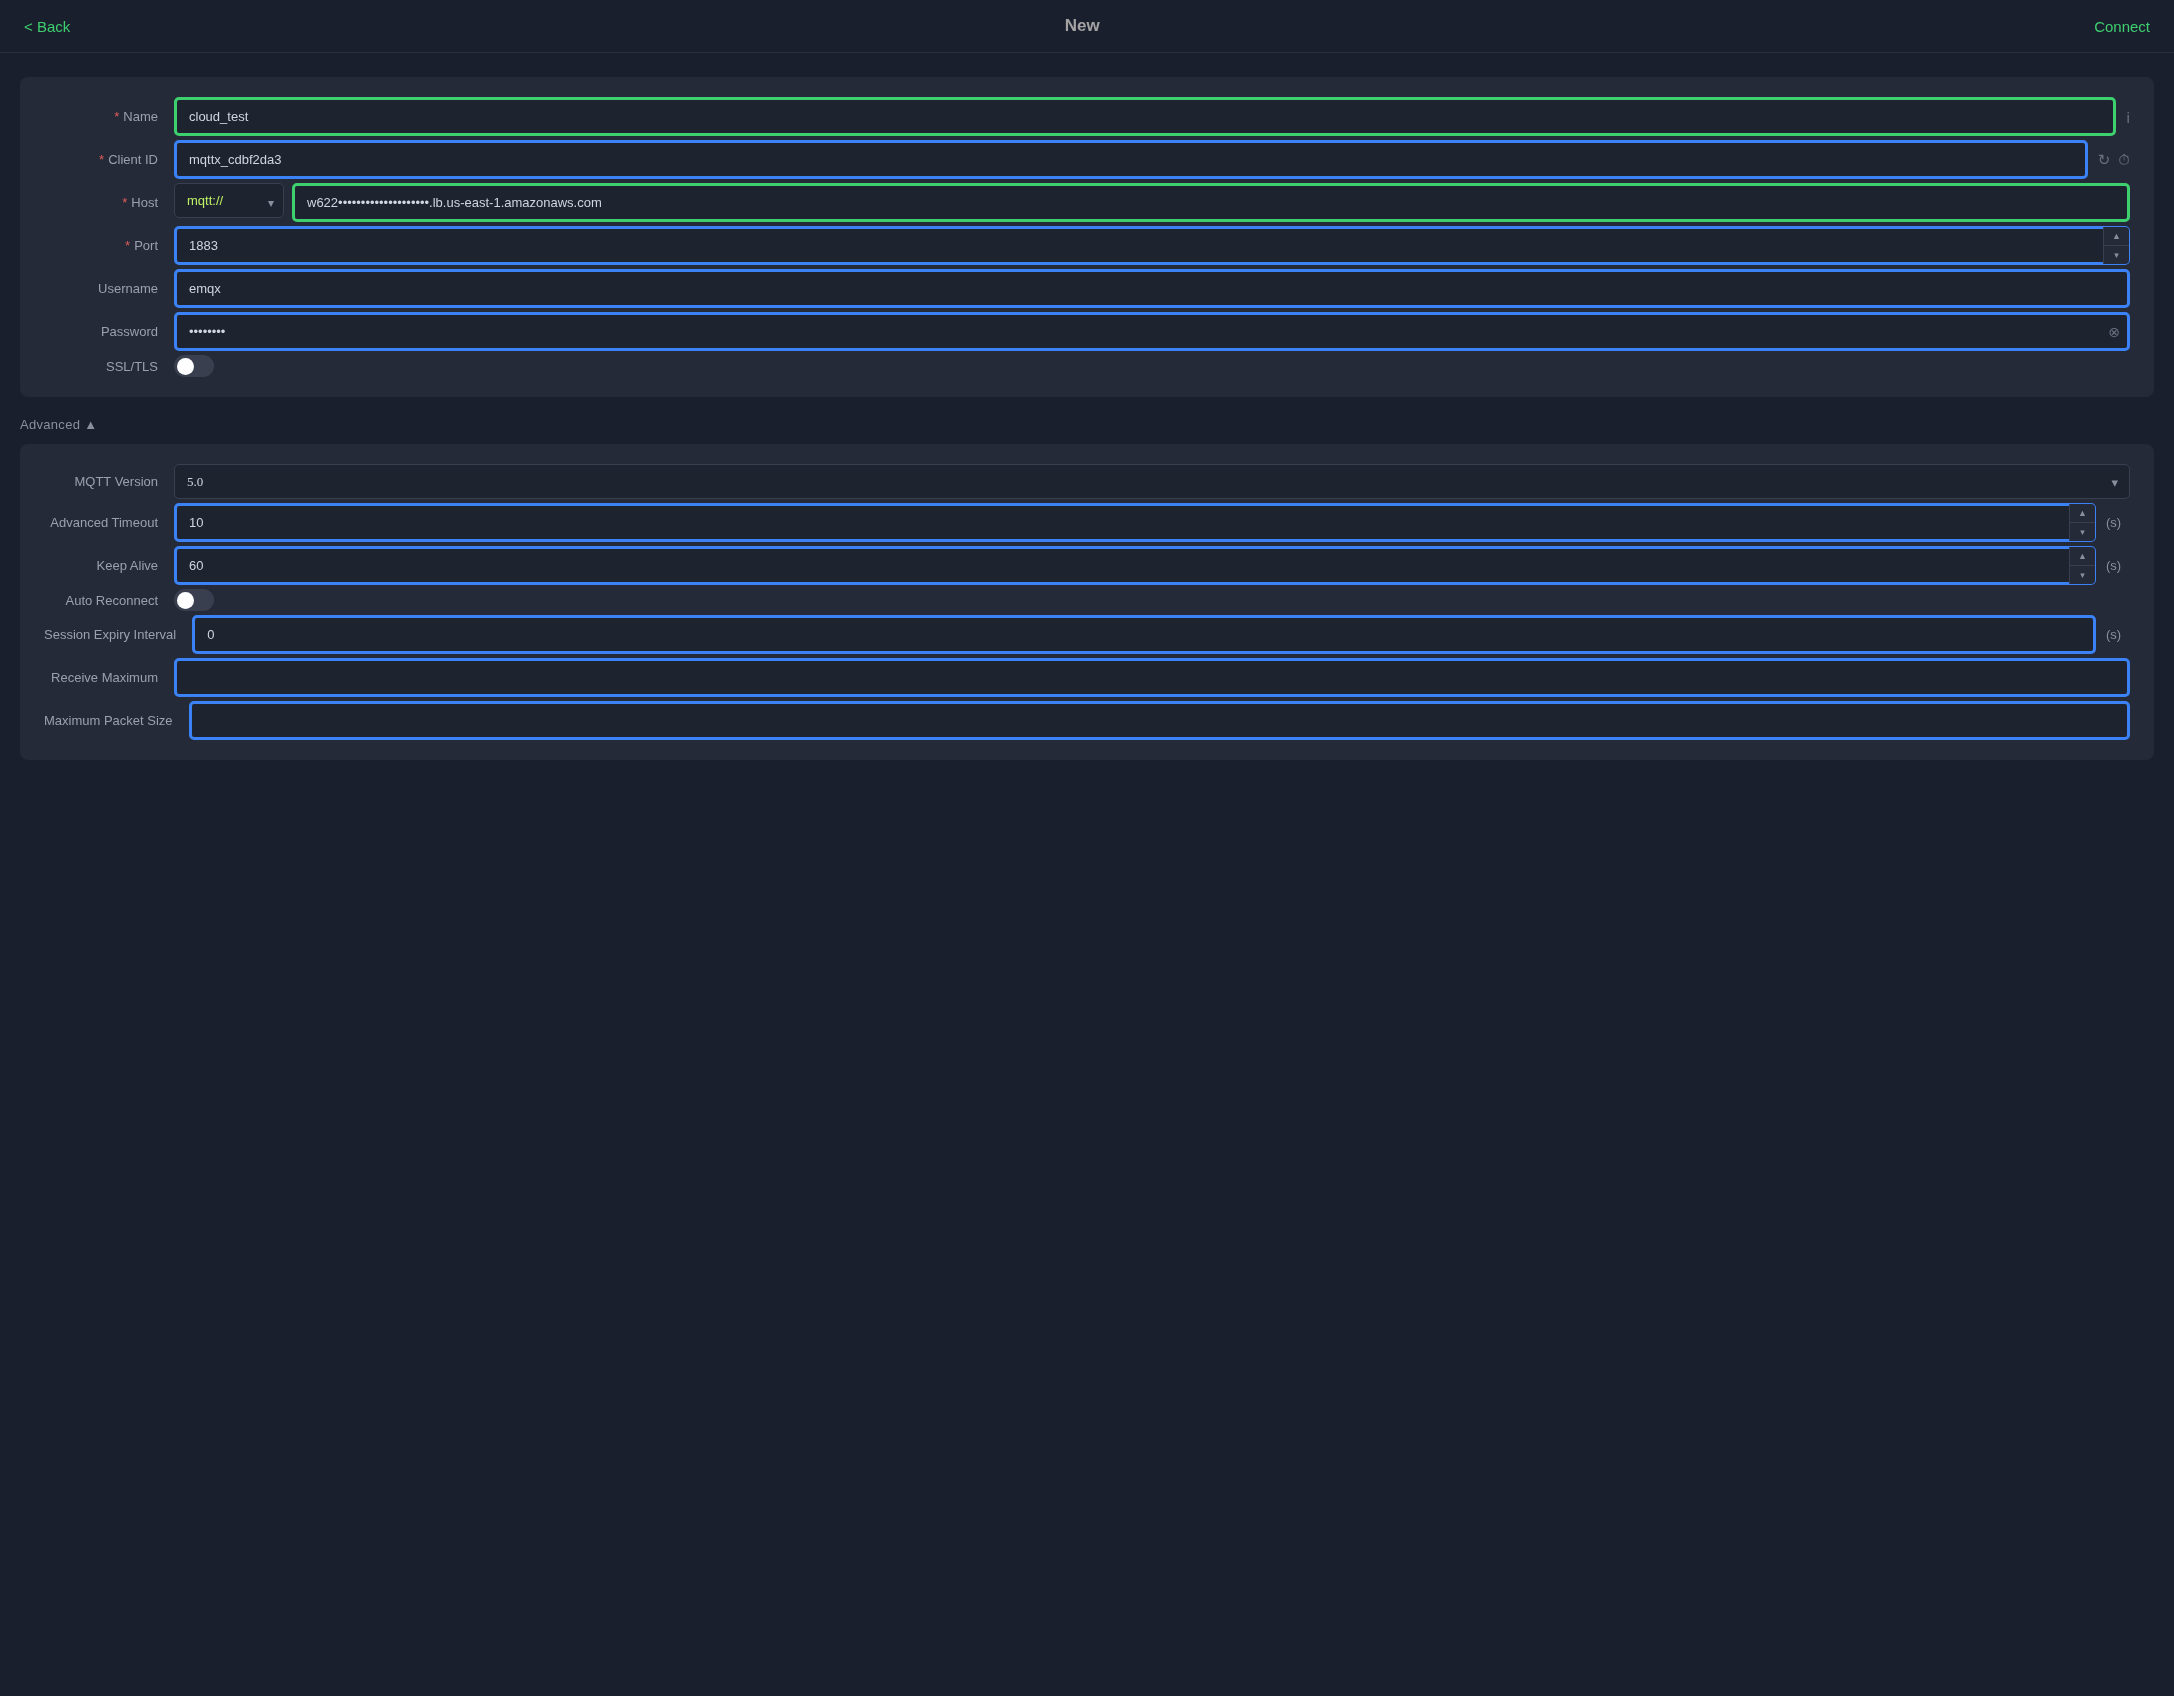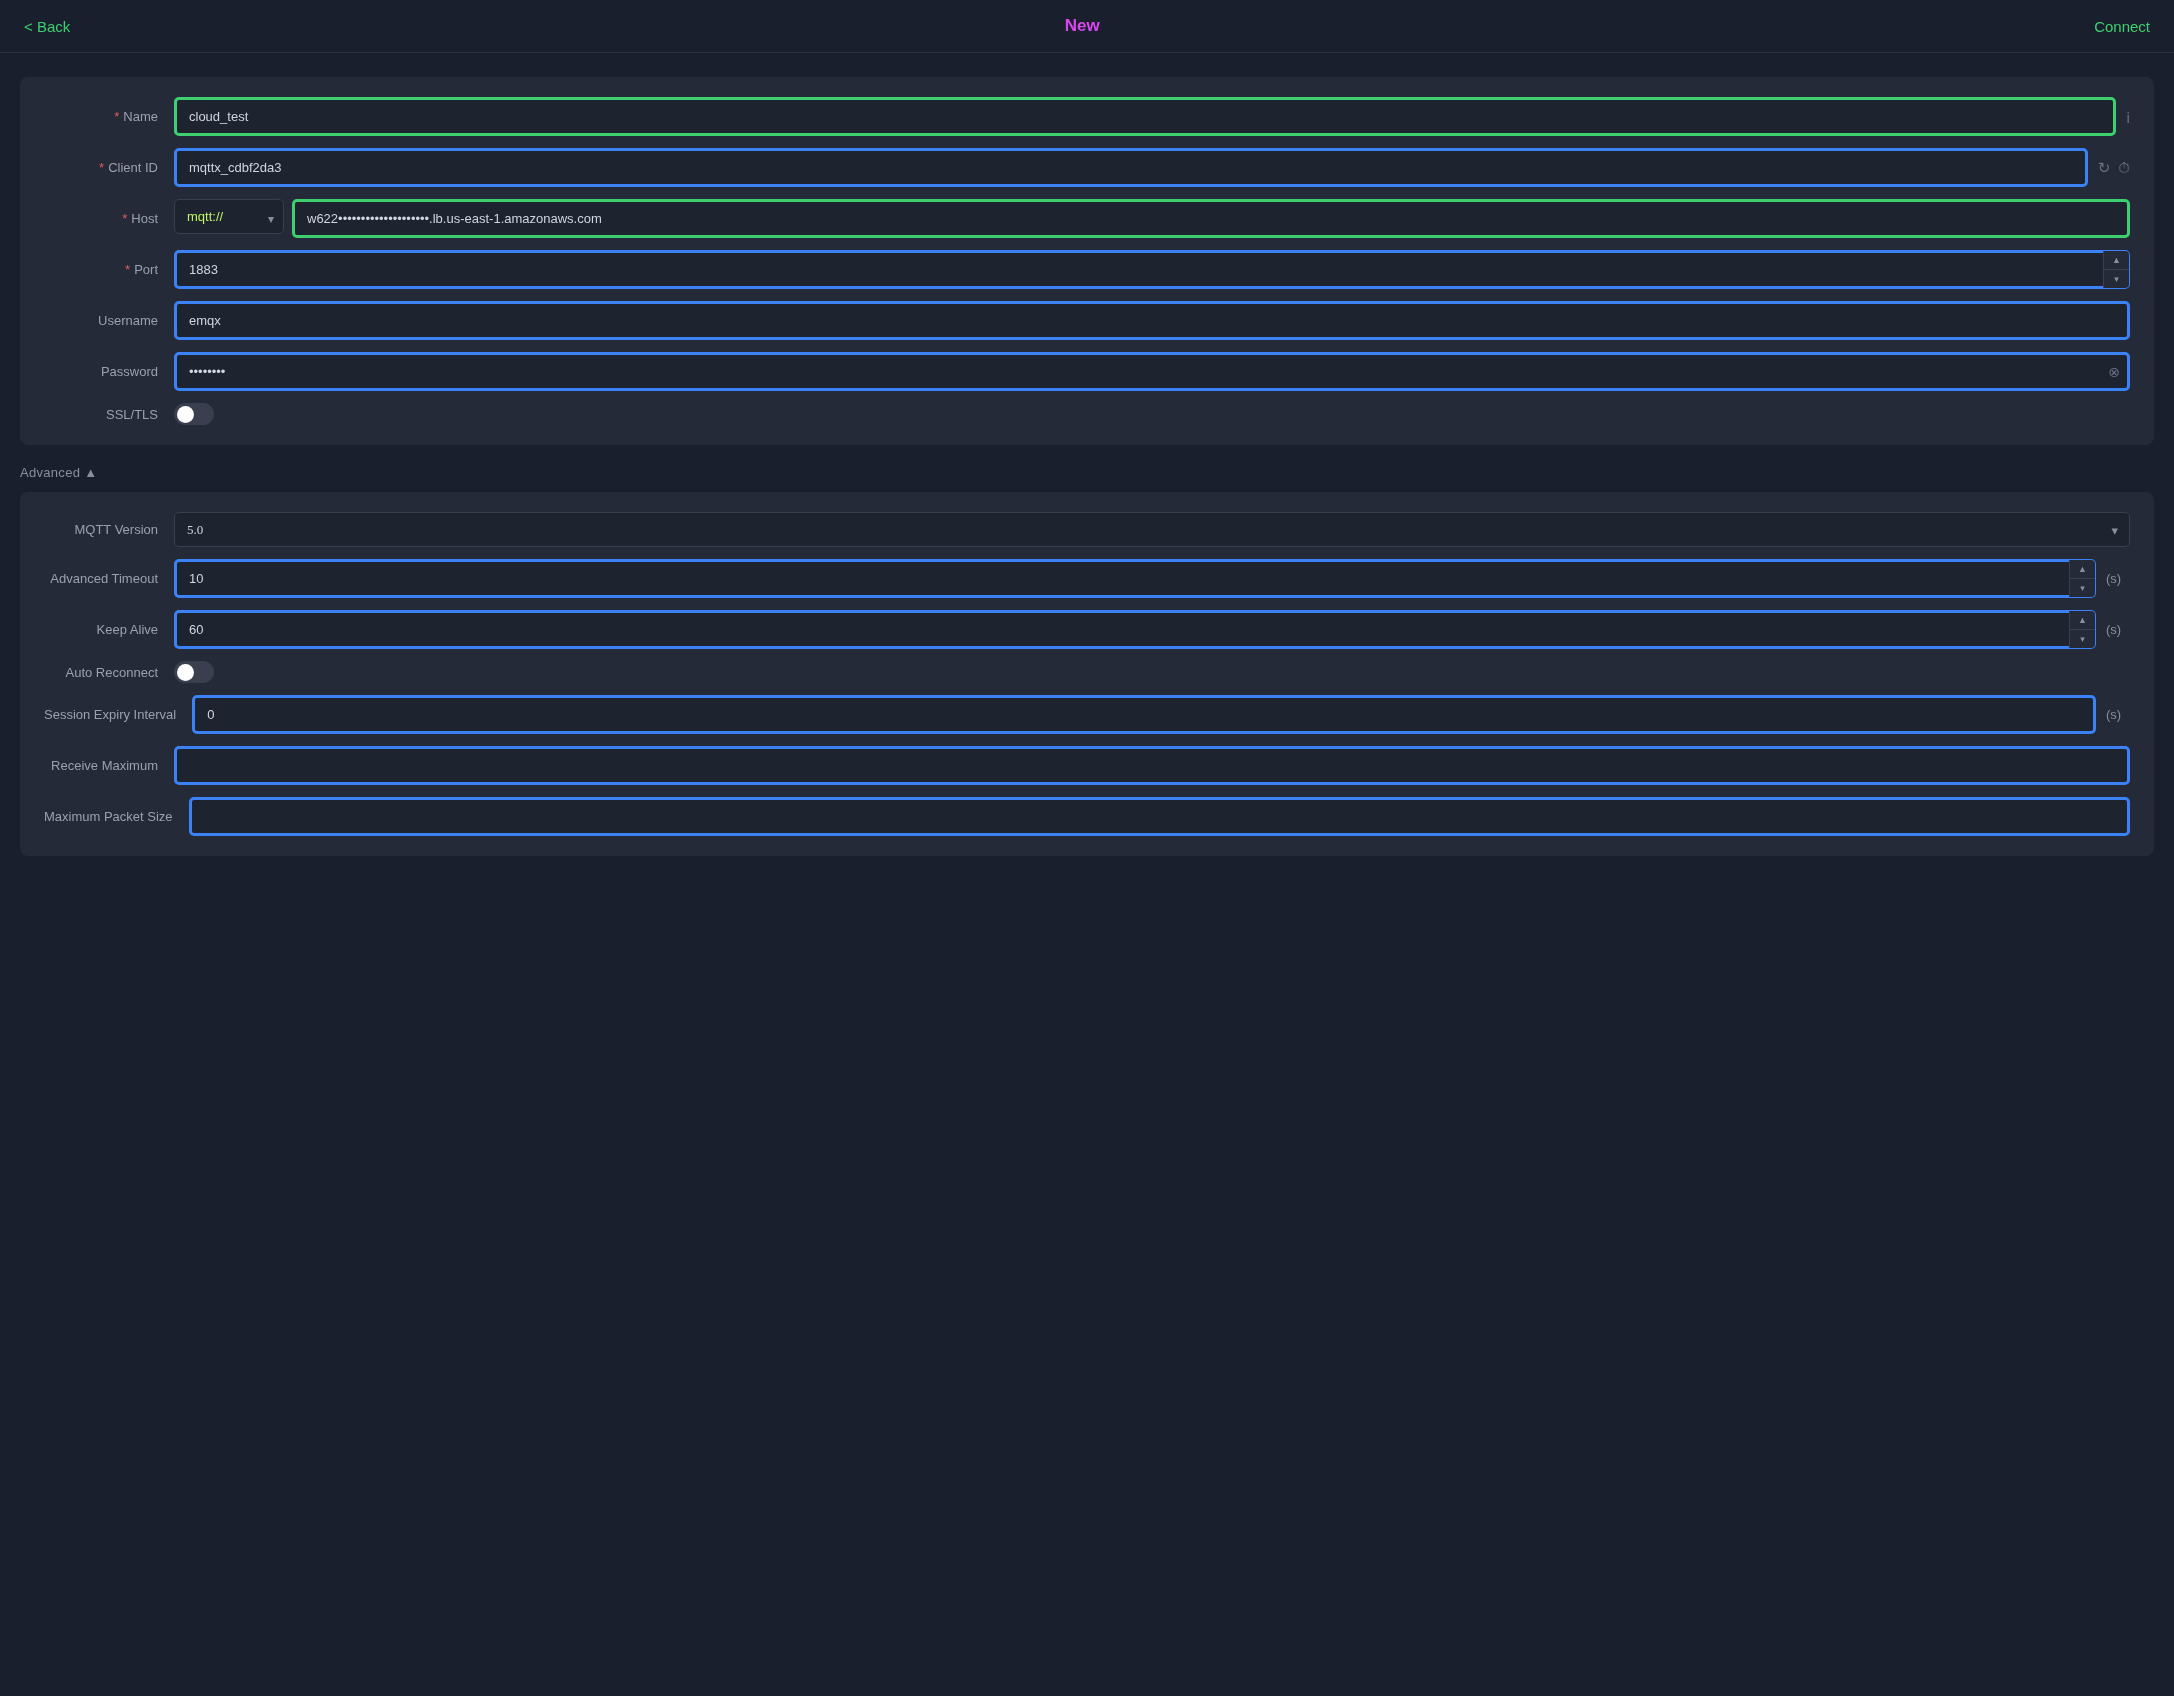--- a/index.html
+++ b/index.html
@@ -26,21 +26,21 @@
       color: #3ecf6e;
       font-size: 15px;
       cursor: pointer;
       display: flex;
       align-items: center;
       gap: 4px;
       text-decoration: none;
     }
 
     .header-title {
-      color: #d946ef;
+      color: #a3a3a3;
       font-size: 17px;
       font-weight: 600;
     }
 
     .header-connect {
       color: #3ecf6e;
       font-size: 15px;
       cursor: pointer;
       background: none;
       border: none;
@@ -73,21 +73,21 @@
       background-color: #252a38;
       border-radius: 8px;
       padding: 20px 24px;
       margin-bottom: 20px;
     }
 
     
     .form-row {
       display: flex;
       align-items: center;
-      margin-bottom: 12px;
+      margin-bottom: 4px;
     }
 
     .form-row:last-child {
       margin-bottom: 0;
     }
 
     .form-label {
       min-width: 130px;
       text-align: right;
       padding-right: 16px;

